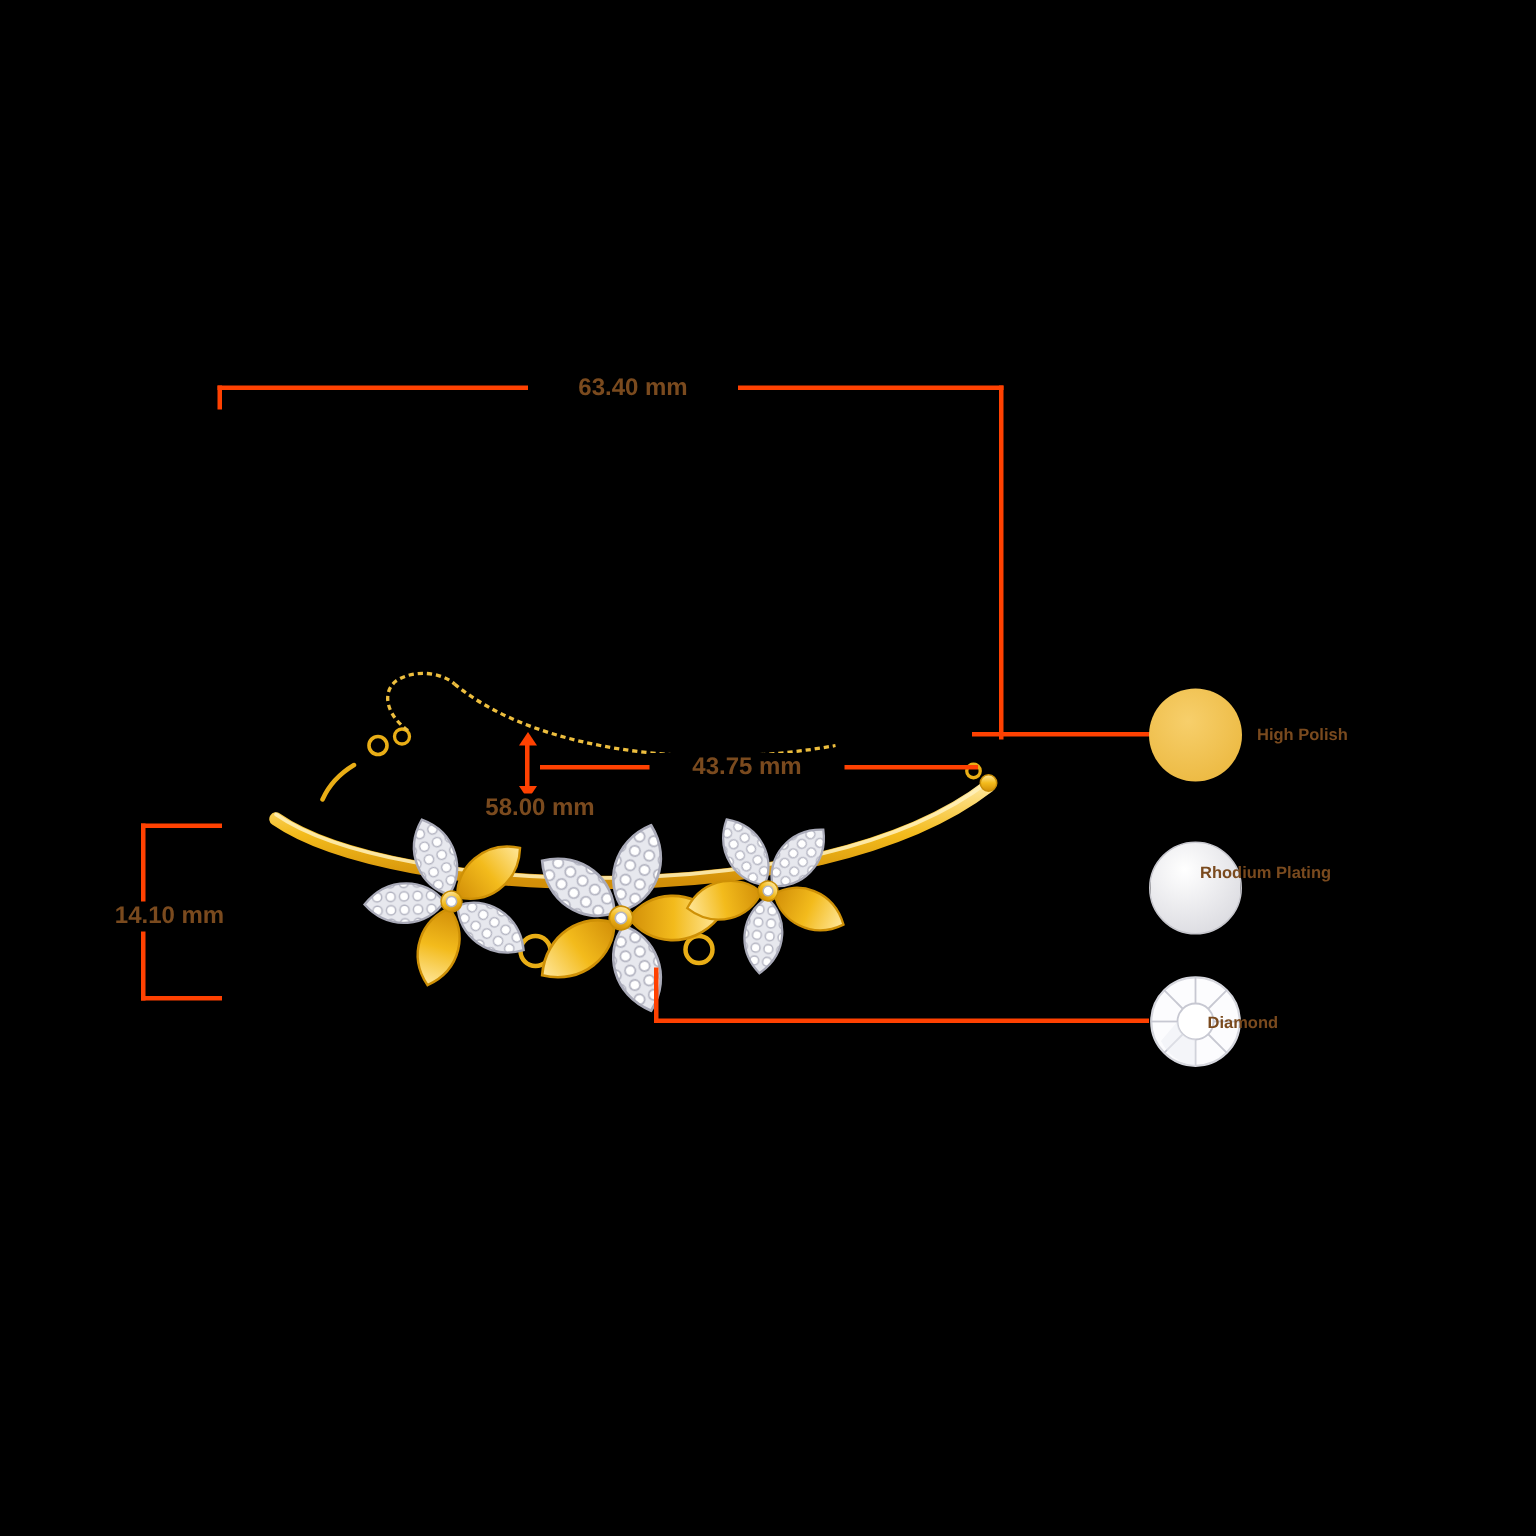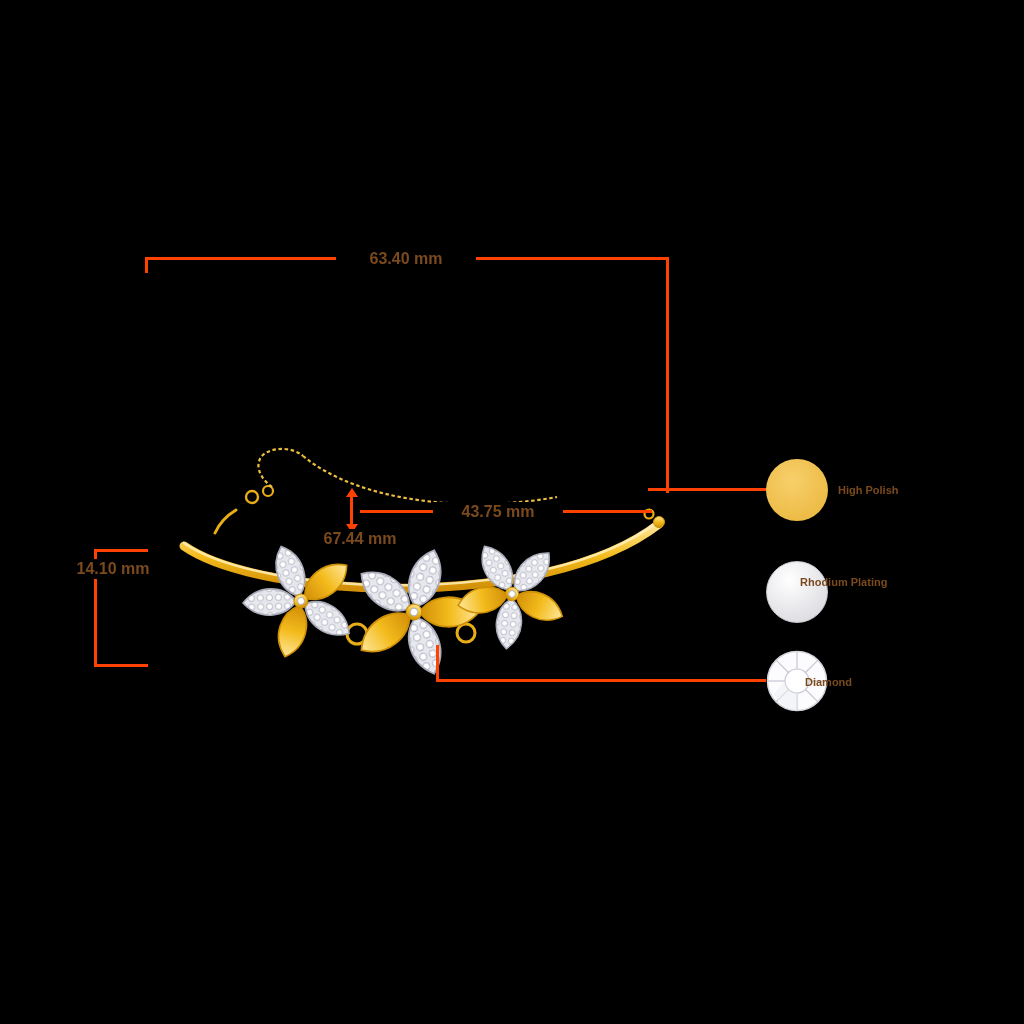--- a/index.html
+++ b/index.html
@@ -97,24 +97,24 @@
   <div class="arrowhead up" style="left:346px;top:488px;"></div>
   <div class="arrowhead down" style="left:346px;top:524px;"></div>
 
   <div class="vline" style="left:94px;top:549px;width:3px;height:118px;"></div>
   <div class="hline" style="left:94px;top:549px;width:54px;height:3px;"></div>
   <div class="hline" style="left:94px;top:664px;width:54px;height:3px;"></div>
 
   <div class="hline" style="left:436px;top:679px;width:330px;height:3px;"></div>
   <div class="vline" style="left:436px;top:645px;width:3px;height:37px;"></div>
 
-  <div class="dim-label" style="left:336px;top:249px;width:130px;">63.40 mm</div>
+  <div class="dim-label" style="left:352px;top:249px;width:130px;">63.40 mm</div>
   <div class="dim-label" style="left:433px;top:502px;width:120px;">43.75 mm</div>
-  <div class="dim-label" style="left:295px;top:529px;width:120px;">67.44 mm</div>
-  <div class="dim-label" style="left:48px;top:559px;width:120px;">14.10 mm</div>
+  <div class="dim-label" style="left:295px;top:529px;width:120px;">58.00 mm</div>
+  <div class="dim-label" style="left:48px;top:601px;width:120px;">14.10 mm</div>
 
   <div class="swatch swatch-gold" style="left:766px;top:459px;"></div>
   <div class="legend-label" style="left:838px;top:480px;width:110px;">High Polish</div>
 
   <div class="swatch swatch-rhodium" style="left:766px;top:561px;"></div>
   <div class="legend-label" style="left:800px;top:572px;width:92px;">Rhodium Plating</div>
 
   <div class="swatch" style="left:766px;top:650px;">
     <svg width="62" height="62" viewBox="0 0 62 62" aria-hidden="true">
       <circle cx="31" cy="31" r="29.5" fill="#FCFCFE" stroke="#D6D7DE" stroke-width="1.5"></circle>

